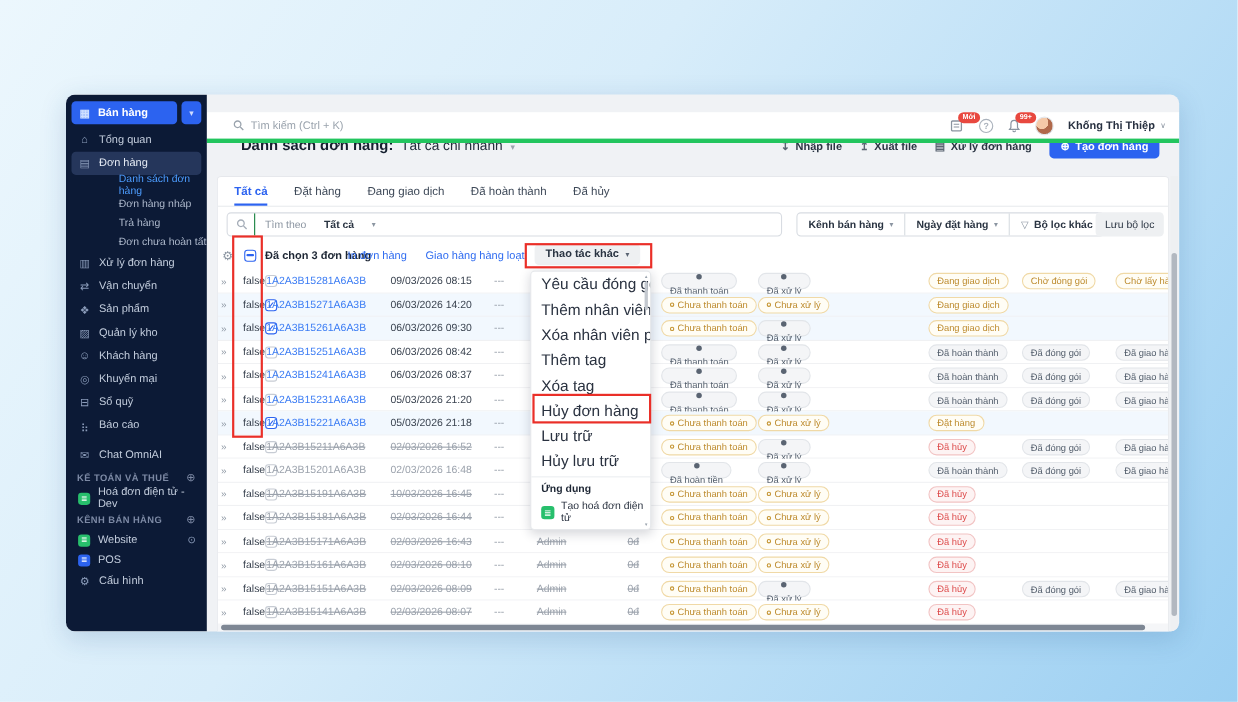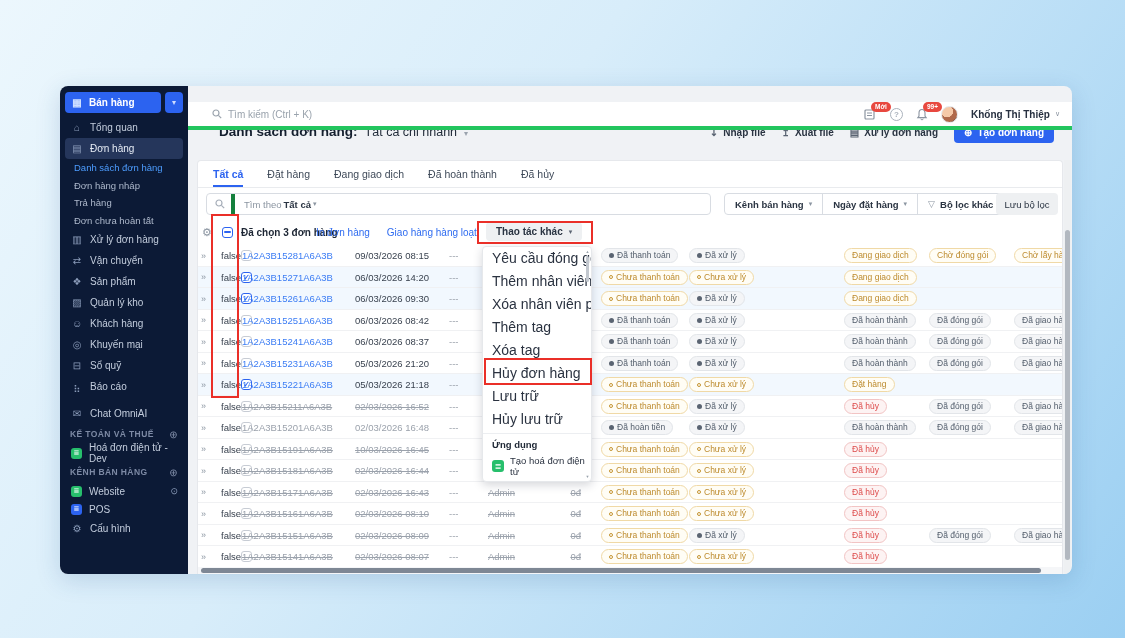--- a/index.html
+++ b/index.html
@@ -17,21 +17,21 @@
   .collapse { color:#7f8ca6; font-size:11px; cursor:pointer; }
   .s-brandwrap { margin:6px 5px 4px 5px; display:flex; gap:4px; height:21px; }
   .s-brand { flex:1; background:#2c63f0; border-radius:4px; color:#fff; font-size:10px; font-weight:bold;
              display:flex; align-items:center; gap:6px; padding-left:6px; }
   .s-brandcaret { width:18px; background:#2c63f0; border-radius:4px; color:#cfdcff; font-size:8px;
                   display:flex; align-items:center; justify-content:center; }
   .s-main { height:21px; display:flex; align-items:center; gap:7px; padding-left:11px;
             color:#c3cddd; font-size:10px; }
   .s-main.open { background:#25365b; margin:0 5px; border-radius:4px; padding-left:6px; color:#e6ecf5; }
   .s-icon { width:12px; text-align:center; color:#8b9cba; font-size:10px; flex:none; }
-  .s-sub { height:17.5px; display:flex; align-items:center; padding-left:14px; color:#aeb9cc; font-size:9.5px; }
+  .s-sub { height:17.5px; display:flex; align-items:center; padding-left:48px; color:#aeb9cc; font-size:9.5px; }
   .s-sub.active { color:#4d9dff; }
   .s-gap { margin-top:6px; }
   .s-section { height:20px; margin-top:0; display:flex; align-items:center; justify-content:space-between;
                padding:0 10px; color:#7d8aa5; font-size:8.5px; font-weight:bold; letter-spacing:.4px; }
   .s-section .plus { font-size:10px; font-weight:normal; }
   .s-app { height:18px; display:flex; align-items:center; gap:7px; padding-left:11px; color:#c3cddd; font-size:10px; position:relative; }
   .s-sq { width:11px; height:11px; border-radius:3px; flex:none; display:flex; align-items:center; justify-content:center;
           color:#fff; font-size:7px; }
   .s-eye { position:absolute; right:10px; color:#8b9cba; font-size:9px; }
 
@@ -67,21 +67,21 @@
   .tabs { height:27px; border-bottom:1px solid #e9ebee; display:flex; gap:24px; padding-left:15px; align-items:stretch; }
   .tab { font-size:10.5px; color:#3f4a59; display:flex; align-items:center; position:relative; cursor:pointer; }
   .tab.active { color:#2c63f0; font-weight:bold; }
   .tab.active::after { content:""; position:absolute; left:0; right:0; bottom:0; height:2px; background:#2c63f0; }
 
   .filter-row { position:relative; height:31px; }
   .search-box { position:absolute; left:8px; top:5px; width:505px; height:22px; border:1px solid #d8dce2;
                 border-radius:4px; display:flex; align-items:center; background:#fff; }
   .sb-icon { margin:0 6px 0 8px; display:flex; }
   .sb-ph { flex:1; color:#a5adb8; font-size:9.5px; }
-  .sb-seg { border-left:4px solid #15803d; height:100%; display:flex; align-items:center; gap:2px; padding:0 9px; }
+  .sb-seg { border-left:1px solid #15803d; height:100%; display:flex; align-items:center; gap:16px; padding:0 9px; }
   .sb-seg .lbl { color:#8b95a1; font-size:9.5px; }
   .sb-seg .val { color:#2a3442; font-size:9.5px; font-weight:bold; }
   .sb-seg .cv { color:#8b95a1; font-size:7px; }
   .filter-group { position:absolute; left:526px; top:5px; height:22px; border:1px solid #d8dce2; border-radius:4px;
                   display:flex; background:#fff; }
   .fg-item { display:flex; align-items:center; gap:5px; padding:0 10px; font-size:9.5px; font-weight:bold;
              color:#2a3442; border-left:1px solid #d8dce2; cursor:pointer; }
   .fg-item:first-child { border-left:none; }
   .fg-item .cv, .fg-item .fi { color:#8b95a1; font-size:7px; font-weight:normal; }
   .fg-item .fi { font-size:9px; }
@@ -115,21 +115,21 @@
   .strk { color:#9ba2ac; text-decoration:line-through; }
   .mut { color:#9ba2ac; }
   .cb { width:11px; height:11px; border:1px solid #c7ccd4; border-radius:3px; background:#fff;
         display:flex; align-items:center; justify-content:center; cursor:pointer; }
   .cb.on { border-color:#2c63f0; color:#2c63f0; font-size:8px; font-weight:bold; }
   .cb.ind { border-color:#2c63f0; }
   .cb.ind::after { content:""; width:7px; height:2px; background:#2c63f0; border-radius:1px; }
 
   .badge { height:15px; border-radius:8px; padding:0 7px; font-size:8.5px; display:inline-flex; align-items:center; gap:3px;
            line-height:15px; white-space:nowrap; }
-  .badge.gray { background:#f4f5f7; border:1px solid #e2e5e9; color:#525d6b; }
+  .badge.gray { background:#f4f5f7; border:1px solid #e2e5e9; color:#525d6b;flex-direction:column; }
   .badge.yellow { background:#fffdf5; border:1px solid #f0d9a6; color:#bd8b2e; }
   .badge.red { background:#fdf3f3; border:1px solid #f2c4c4; color:#dd4b4b; }
   .dot { width:5px; height:5px; border-radius:50%; flex:none; }
   .dot.f { background:#5a6472; }
   .dot.h { border:1px solid #c59532; width:4px; height:4px; }
 
   .hscroll { position:absolute; left:0; right:0; bottom:0; height:7px; background:#f5f6f8; }
   .hthumb { position:absolute; left:3px; top:1px; width:840px; height:5px; border-radius:3px; background:#7e8794; }
   .vscroll { position:absolute; left:1004px; top:74px; bottom:0; width:7px; background:#eef0f2; z-index:3; }
   .vthumb { position:absolute; left:1px; top:70px; width:5px; height:330px; border-radius:3px; background:#b2b8c0; }

